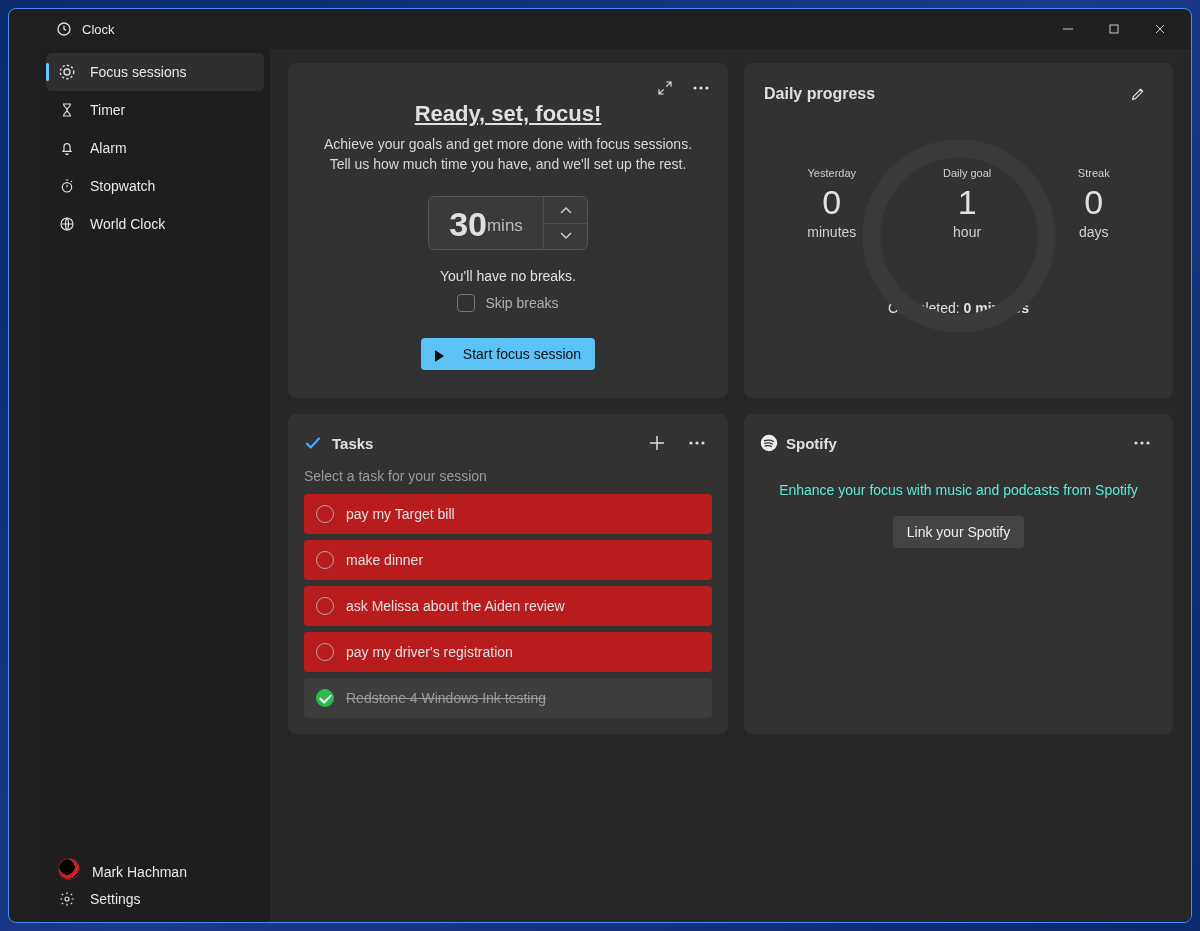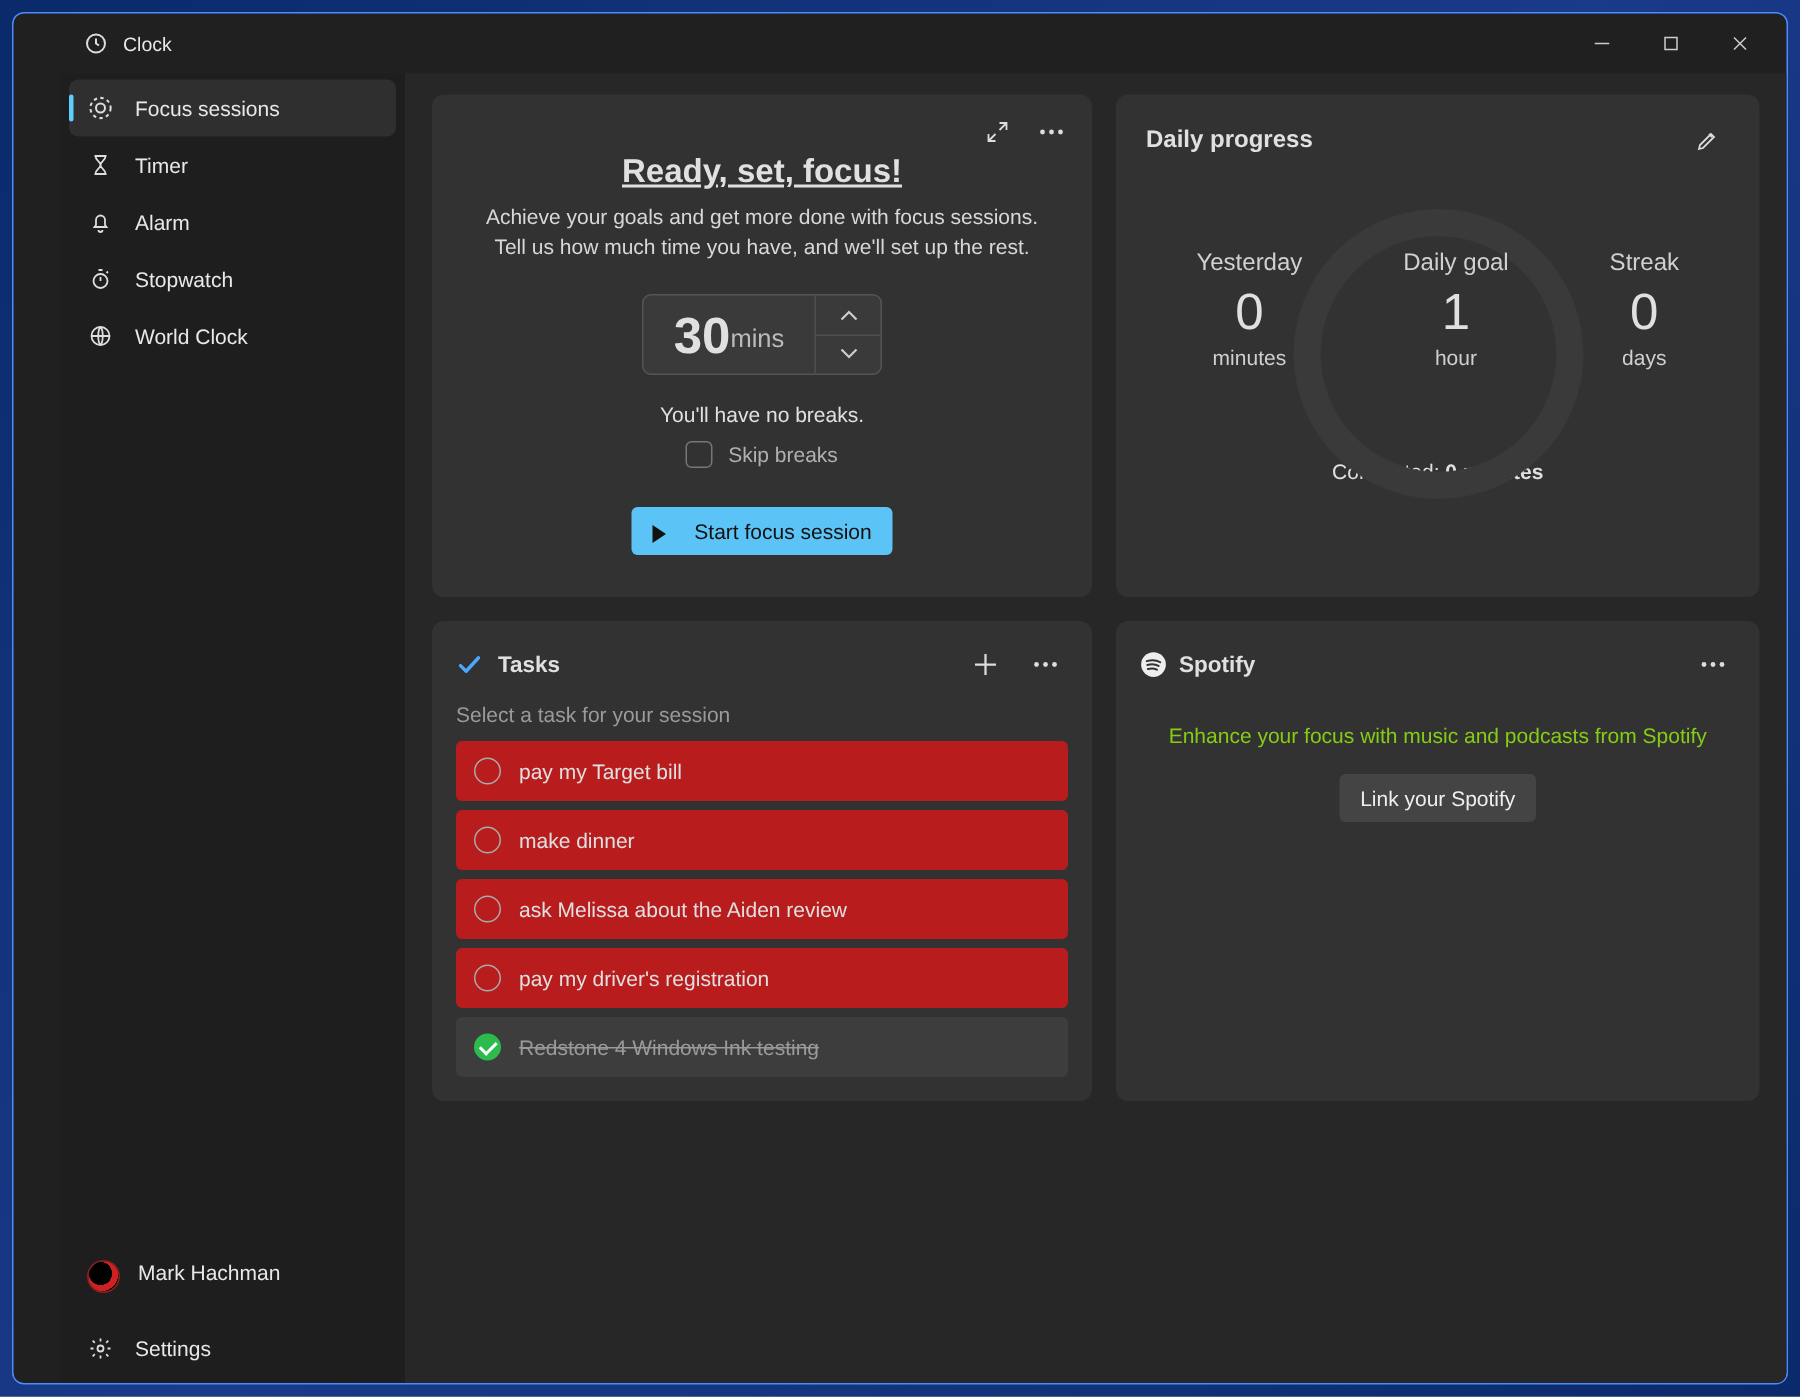--- a/index.html
+++ b/index.html
@@ -35,21 +35,21 @@
   .nav-item {
     height:38px; border-radius:6px; display:flex; align-items:center; gap:14px;
     padding:0 12px; font-size:14px; color:#e8e8e8; cursor:default;
   }
   .nav-item.active { background:rgba(255,255,255,.08); position:relative; }
   .nav-item.active::before {
     content:""; position:absolute; left:0px; top:10px; bottom:10px; width:3px; background:#60cdff; border-radius:3px;
   }
   .nav-item .ico { width:18px; display:flex; justify-content:center; }
   .sidebar .grow { flex:1; }
-  .user-row { height:40px; display:flex; align-items:flex-start; gap:12px; padding:0 12px; font-size:14px; }
+  .user-row { height:40px; display:flex; align-items:flex-end; gap:12px; padding:0 12px; font-size:14px; }
   .avatar { width:22px; height:22px; border-radius:50%; background:radial-gradient(circle at 40% 40%, #000 0 45%, #cc2222 46% 70%, #000 71%); border:1px solid #8b1e1e; }
   .content {
     flex:1; background:#272727; padding:14px 18px; display:grid;
     grid-template-columns: 440px 1fr; grid-auto-rows:min-content;
     gap:16px; align-content:start; overflow:auto;
   }
   .card {
     background:#323232; border-radius:8px; padding:14px 18px; color:#e0e0e0;
   }
   .focus-card { grid-column:1; position:relative; padding:20px 24px 24px; }
@@ -86,30 +86,30 @@
   .task.done .label { text-decoration:line-through; color:#9a9a9a; }
 
   .progress-card { grid-column:2; position:relative; padding:16px 20px 18px; }
   .progress-head { display:flex; align-items:center; }
   .progress-head .title { font-size:16px; font-weight:600; }
   .progress-head .spacer { flex:1; }
   .progress-body { display:flex; align-items:flex-start; justify-content:space-around; margin-top:28px; position:relative; padding-bottom:10px; }
   .ring-bg { position:absolute; left:50%; top:-6px; transform:translateX(-50%); width:210px; height:210px; border-radius:50%;
     background:radial-gradient(circle, transparent 0 78px, #3a3a3a 79px 96px, transparent 97px); pointer-events:none; }
   .stat { text-align:center; position:relative; z-index:1; padding-top:30px; }
-  .stat .lbl { font-size:16px; color:#d0d0d0; }
+  .stat .lbl { font-size:11px; color:#d0d0d0; }
   .stat .val { font-size:34px; font-weight:400; margin-top:4px; }
   .stat .unit { font-size:14px; color:#d0d0d0; margin-top:2px; }
   .completed { text-align:center; font-size:14px; margin-top:50px; }
   .completed b { font-weight:600; }
 
   .spotify-card { grid-column:2; padding:14px 16px 20px; }
   .spotify-head { display:flex; align-items:center; gap:8px; }
   .spotify-head .spacer { flex:1; }
-  .spotify-card .msg { text-align:center; font-size:14px; margin-top:22px; line-height:1.45; color:#84cc16; }
+  .spotify-card .msg { text-align:center; font-size:14px; margin-top:22px; line-height:1.45; color:#5eead4; }
   .link-btn { display:block; margin:16px auto 4px; background:#444; border:none; color:#eee; border-radius:4px; padding:8px 14px; font-size:14px; font-family:inherit; cursor:pointer; }
   svg { display:block; }
   .todo-check { width:18px; height:18px; }
 </style>
 </head>
 <body>
 
 <div class="window">
 
   <div class="titlebar">

